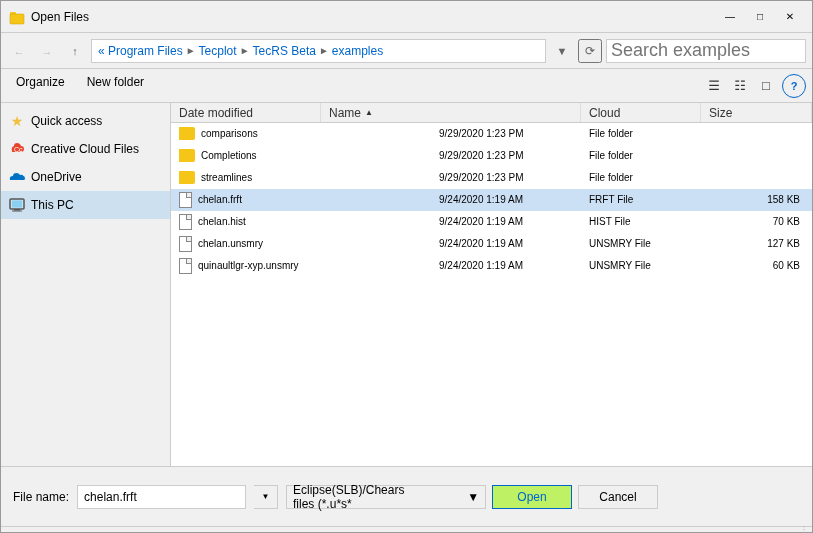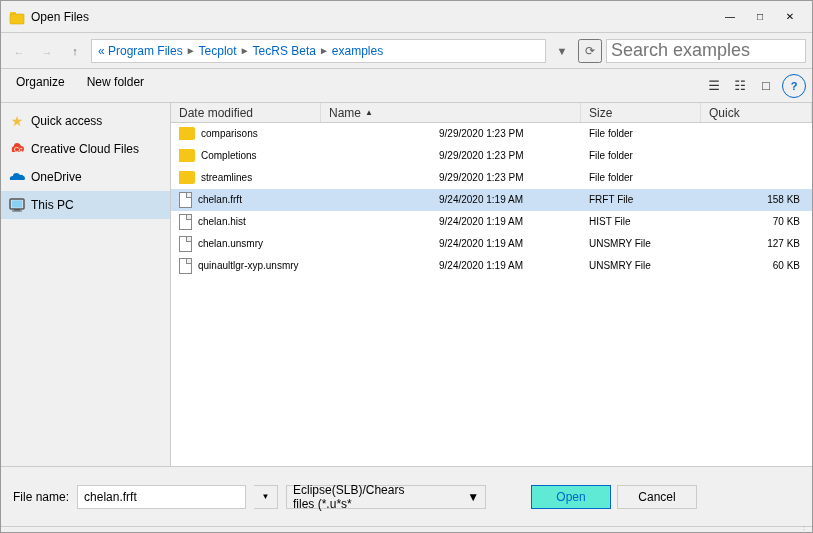--- a/index.html
+++ b/index.html
@@ -397,24 +397,23 @@
       padding: 0 16px;
       border: 1px solid #ccc;
       background: #f0f0f0;
       font-size: 12px;
       cursor: pointer;
       display: flex;
       align-items: center;
       justify-content: center;
     }
     .action-btn.primary {
-      background: #5eead4;
+      background: #bef264;
       border-color: #0066cc;
       color: #0066cc;
-      margin-left: 39px;
     }
 
     .resize-handle {
       height: 6px;
       background: #f0f0f0;
       border-top: 1px solid #ccc;
       display: flex;
       align-items: center;
       justify-content: flex-end;
       padding-right: 4px;
@@ -526,24 +525,24 @@
     <div class="file-list-area">
       <div class="file-list-header">
         <div class="col-header col-date">
           <span>Date modified</span>
         </div>
         <div class="col-header col-name">
           <span>Name</span>
           <span class="sort-arrow">▲</span>
         </div>
         <div class="col-header col-type">
+          <span>Cloud</span>
+        </div>
+        <div class="col-header col-size">
           <span>Size</span>
-        </div>
-        <div class="col-header col-size">
-          <span>Quick</span>
         </div>
       </div>
       <div class="file-list">
 
       <div class="file-row">
     <div class="file-cell name">
       <div class="folder-icon"></div>
       <span>comparisons</span>
     </div>
     <div class="file-cell date">9/29/2020 1:23 PM</div>

